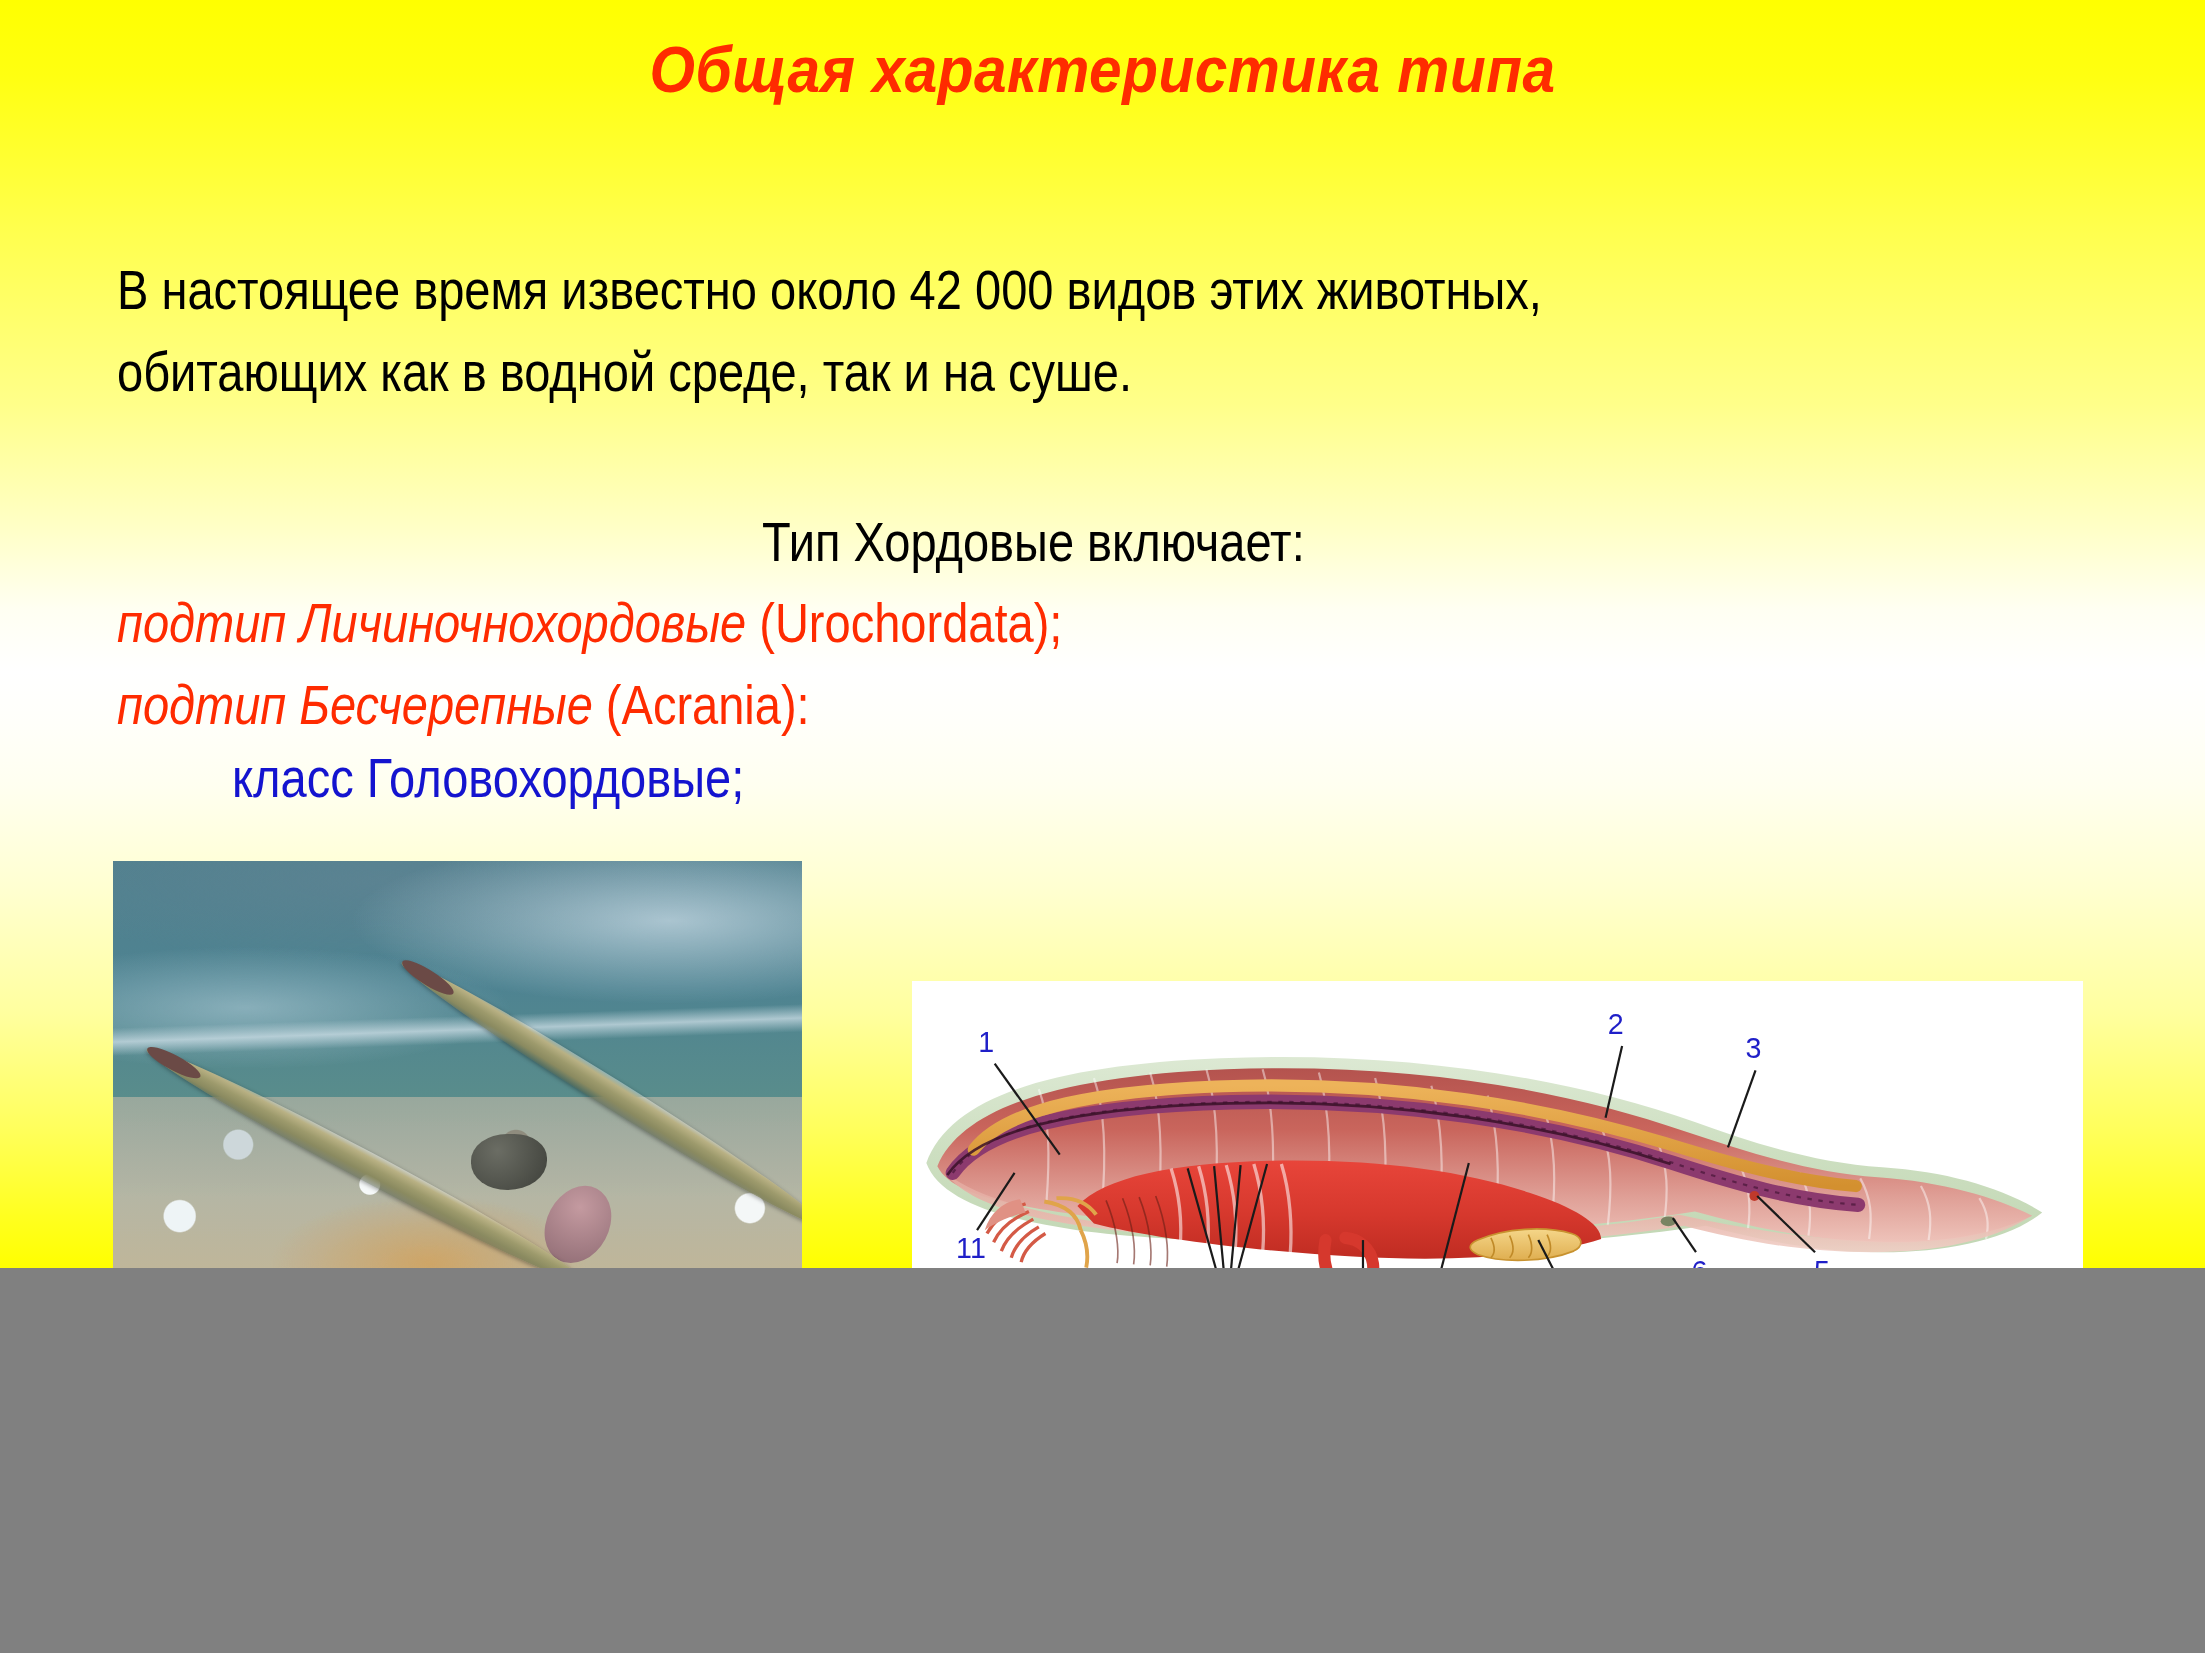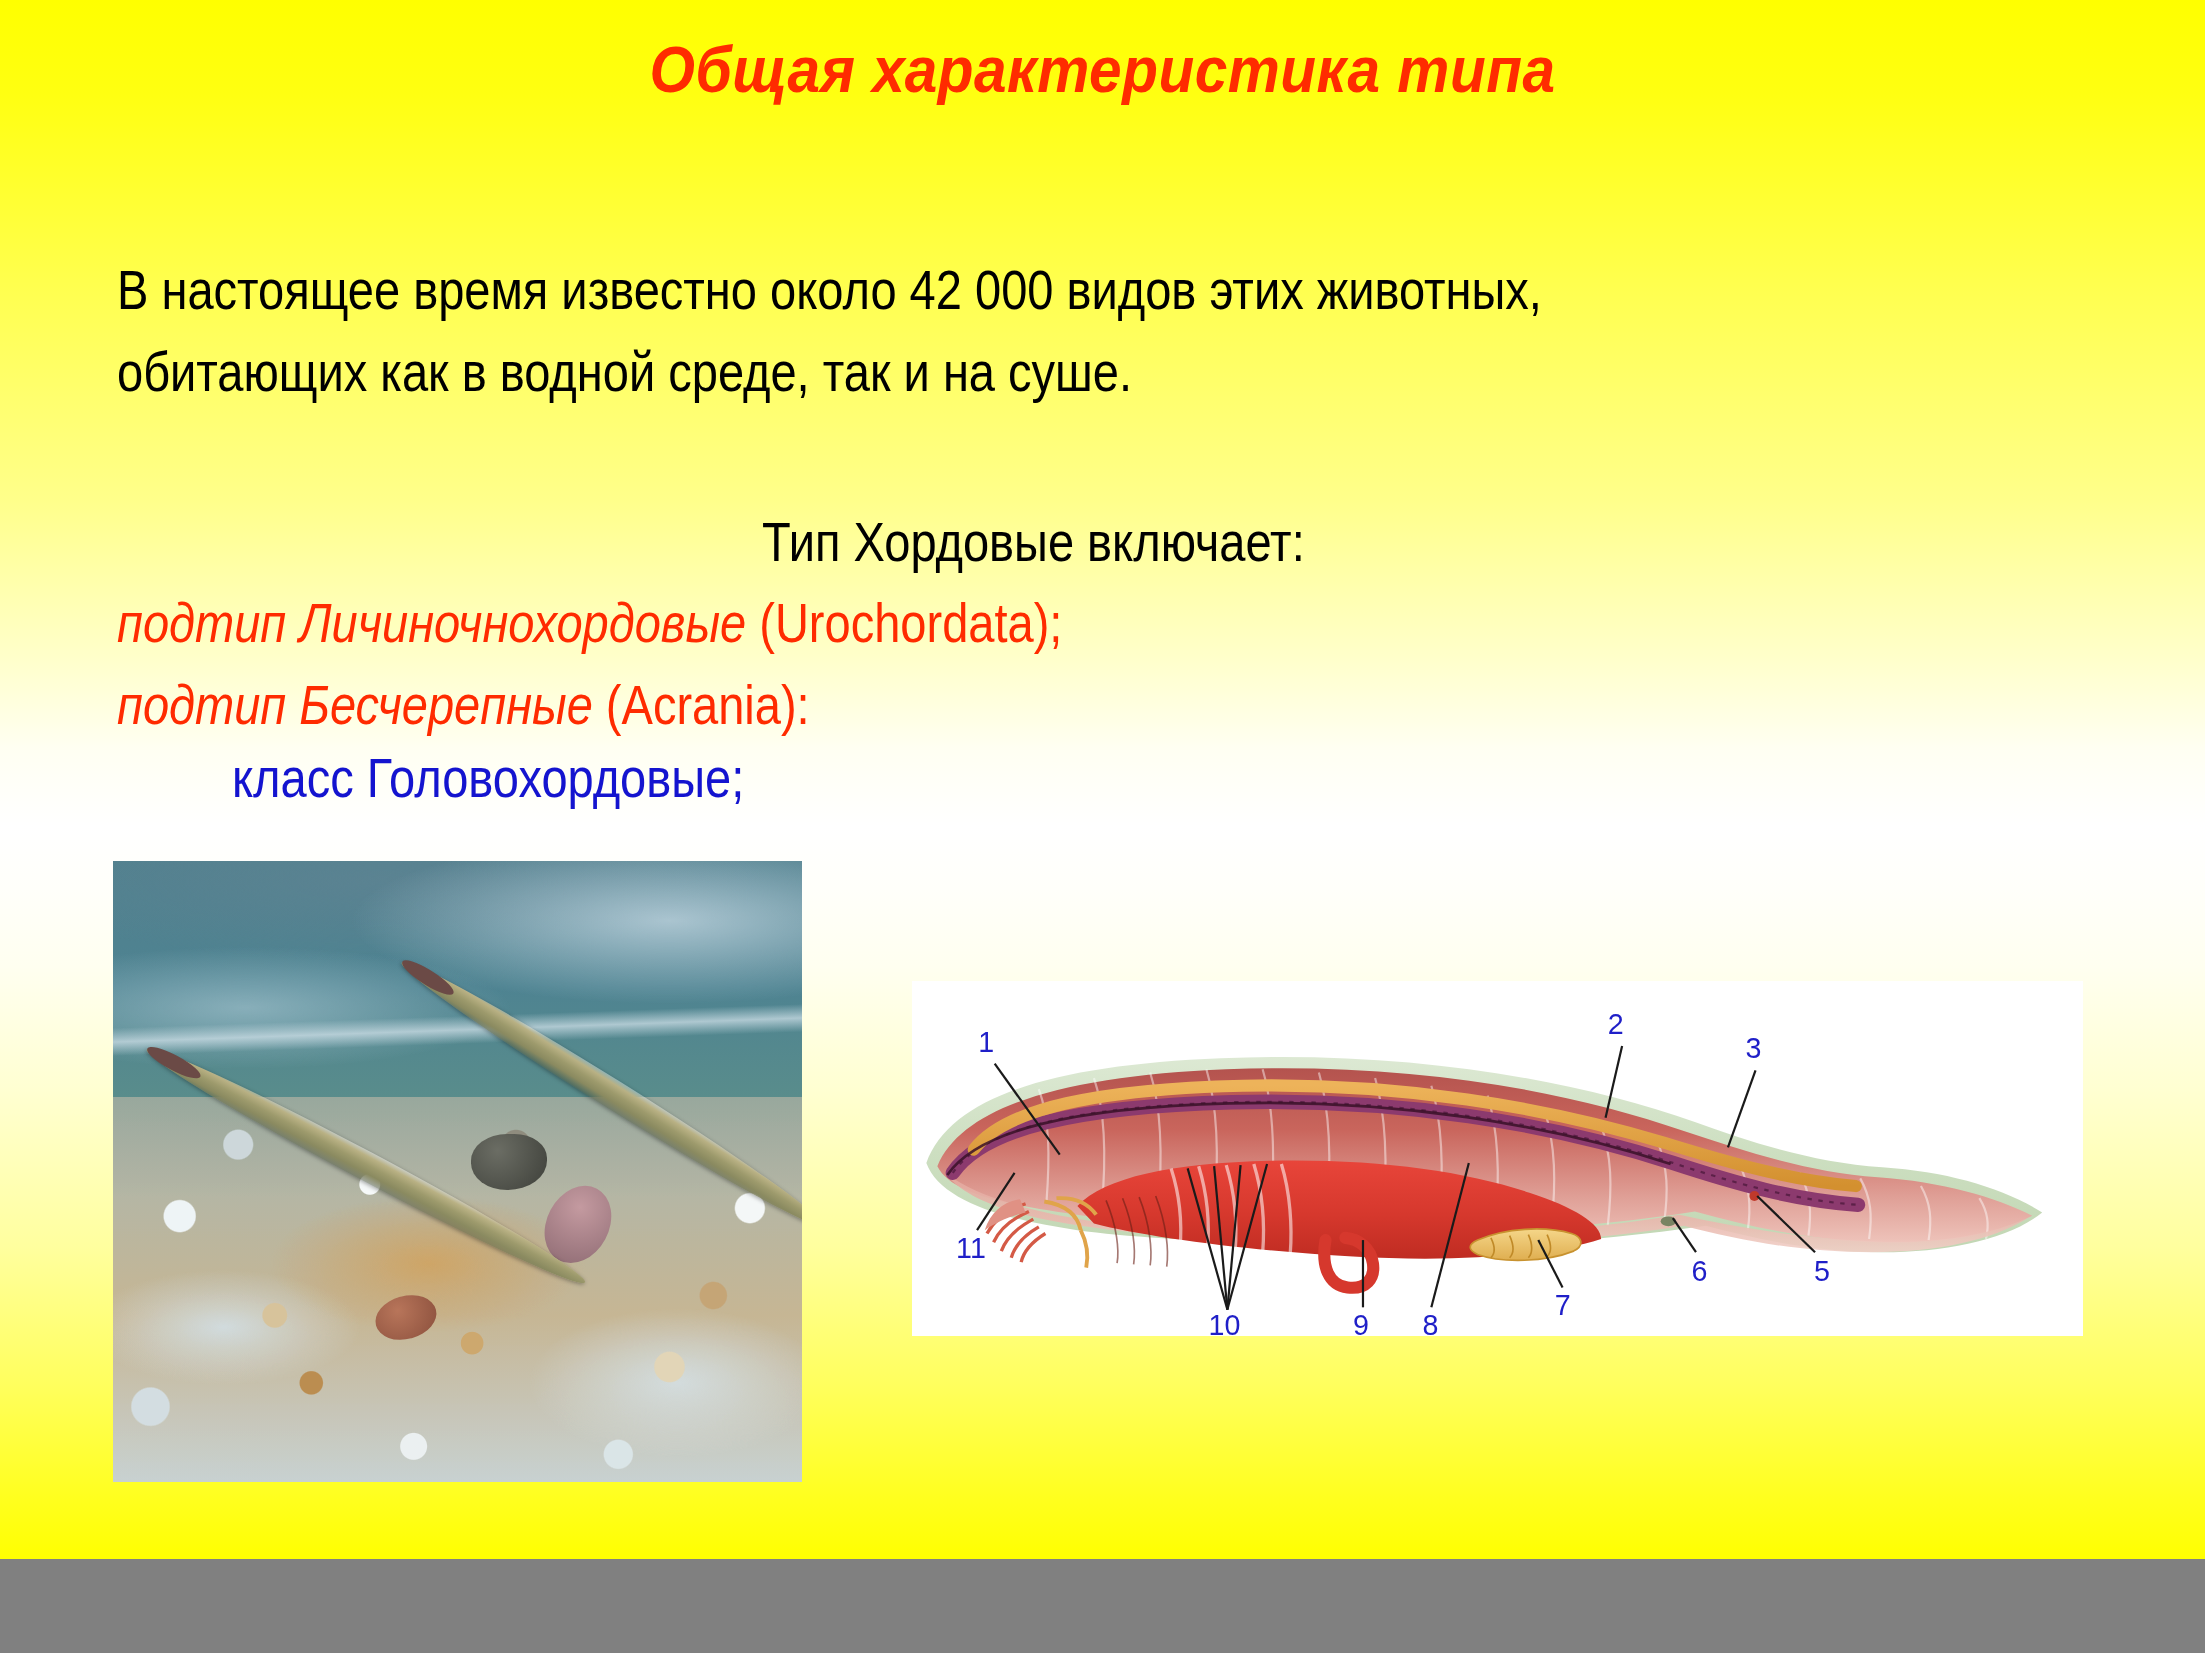--- a/index.html
+++ b/index.html
@@ -3,21 +3,21 @@
 <meta charset="utf-8">
 <style>
   html, body {
     margin: 0;
     padding: 0;
     background: #808080;
   }
   #slide {
     position: relative;
     width: 2205px;
-    height: 1559px;
+    height: 1268px;
     overflow: hidden;
     background: linear-gradient(to bottom,
       #ffff00 0%,
       #ffff11 6%,
       #ffff4d 18%,
       #ffff8a 32%,
       #ffffc9 42%,
       #fffff2 48%,
       #ffffff 53%,
       #fffffa 57%,

